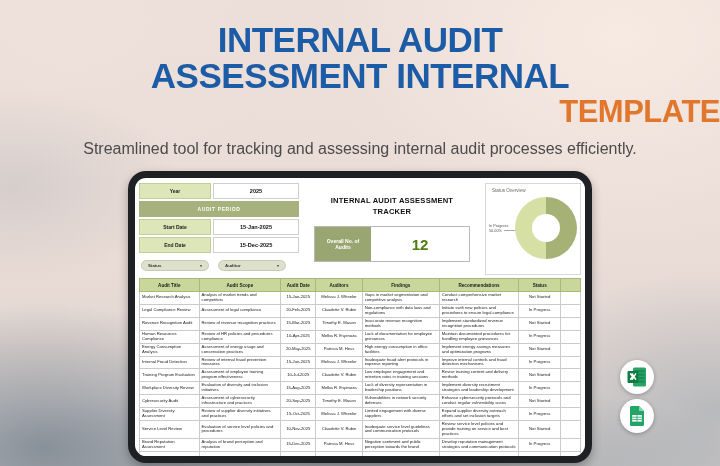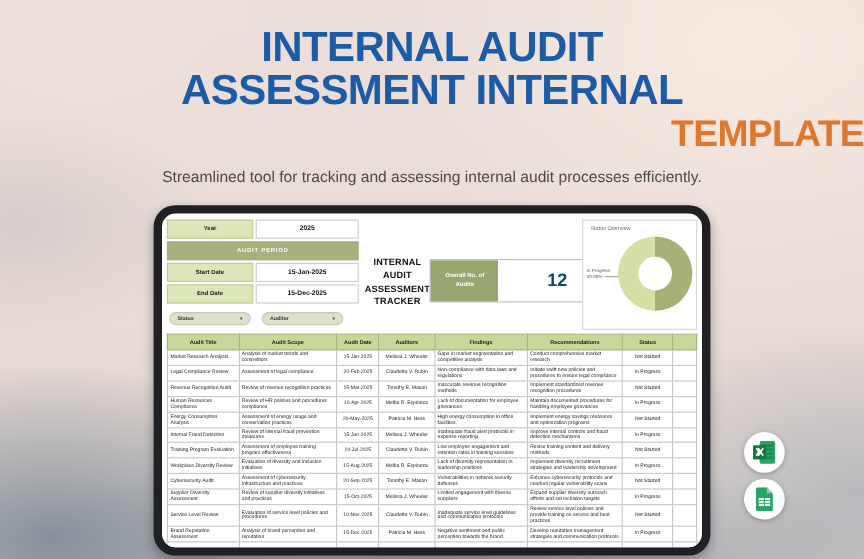--- a/index.html
+++ b/index.html
@@ -12,21 +12,21 @@
       radial-gradient(ellipse 300px 190px at 99% 88%, rgba(148,158,168,.50), rgba(148,158,168,0) 72%),
       radial-gradient(ellipse 240px 140px at 2% 40%, rgba(160,168,176,.28), rgba(160,168,176,0) 70%),
       radial-gradient(ellipse 420px 300px at 86% 8%, #f6eae3, rgba(246,234,227,0) 70%),
       radial-gradient(ellipse 300px 200px at 10% 4%, #eee0da, rgba(238,224,218,0) 75%),
       linear-gradient(180deg, #ecdfd9 0%, #eadcd6 55%, #d8d2cf 100%);
   }
   
   .header { position:absolute; top:22px; left:0; right:0; text-align:center; }
   .title-line { font-size:35px; font-weight:800; color:#1c5ba6; line-height:1.02; letter-spacing:-0.5px; }
   .title-template { font-size:31px; font-weight:800; color:#e0772c; line-height:1.05; margin-top:3px; letter-spacing:-0.5px;text-align:right; }
-  .subtitle { margin-top:11px; font-size:13px; color:#4b4b4b; }
+  .subtitle { margin-top:11px; font-size:16px; color:#4b4b4b; }
   
   .tablet {
     position:absolute; left:128px; top:171px; width:464px; height:292px;
     background:#1f2023; border-radius:18px; padding:7px;
     box-shadow:0 4px 10px rgba(0,0,0,.30);
   }
   .screen { width:100%; height:100%; background:#fff; border-radius:11px; overflow:hidden; padding:5px 4px 0 4px; position:relative; }
   
   .topbar { display:flex; gap:5px; height:92px; }
   .info-left { width:160px; }
@@ -34,28 +34,28 @@
   .cell-lbl { background:#dce6b8; border:1px solid #c2cf97; width:72px; height:16px;
               font-size:5px; font-weight:bold; color:#222; display:flex; align-items:center; justify-content:center; }
   .cell-val { background:#fff; border:1px solid #cfcfcf; flex:1; height:16px; font-size:5.6px; font-weight:bold;
               display:flex; align-items:center; justify-content:center; color:#111; }
   .banner { background:#a7b17d; color:#fdfdf5; height:16px; margin-bottom:2px; font-size:5px; font-weight:bold;
             display:flex; align-items:center; justify-content:center; letter-spacing:.6px; }
   .pill-row { display:flex; gap:9px; margin-top:7px; padding-left:2px; }
   .pill { background:#dde1cb; border:1px solid #c6cab4; border-radius:7px; height:11px; width:68px;
           display:flex; align-items:center; justify-content:space-between; padding:0 6px; font-size:4.4px; font-weight:bold; color:#333; }
   .pill .arrow { font-size:4px; color:#555; }
-  .info-mid { width:176px; display:flex; flex-direction:row; align-items:center; }
+  .info-mid { width:176px; display:flex; flex-direction:column; align-items:center; }
   .sheet-title { margin-top:13px; width:140px; text-align:center; font-size:7.6px; font-weight:800; color:#111;
                  line-height:1.4; letter-spacing:.2px; }
   .overall { display:flex; margin-top:9px; border:1px solid #b9b9b9; }
   .overall-lbl { background:#9aa671; color:#fff; width:56px; height:34px; font-size:5px; font-weight:bold;
                  display:flex; align-items:center; justify-content:center; text-align:center; padding:0 5px; line-height:1.3; }
   .overall-val { width:98px; background:#fff; display:flex; align-items:center; justify-content:center;
-                 font-size:15px; font-weight:800; color:#0c4a6e; }
+                 font-size:15px; font-weight:800; color:#4d7c0f; }
   .chart-card { flex:1; border:1px solid #d8d8d8; position:relative; background:#fff; }
   .chart-title { font-size:4.6px; color:#6b6b6b; margin:4px 0 0 6px; }
   .donut { position:absolute; left:29px; top:13px; width:62px; height:62px; border-radius:50%;
            background:conic-gradient(#a6b176 0% 50%, #d6e0a4 50% 100%); }
   .donut::after { content:""; position:absolute; left:17px; top:17px; width:28px; height:28px; border-radius:50%; background:#fff; }
   .callout { position:absolute; left:3px; top:40px; font-size:3.8px; color:#555; line-height:1.3; }
   .leader { position:absolute; left:18px; top:46px; width:30px; height:1px; background:#aaa; }
   
   table { width:100%; border-collapse:collapse; table-layout:fixed; margin-top:3px; }
   th { background:#c9d89a; border:1px solid #a9b67e; font-size:4.6px; font-weight:bold; color:#1c1c1c;

